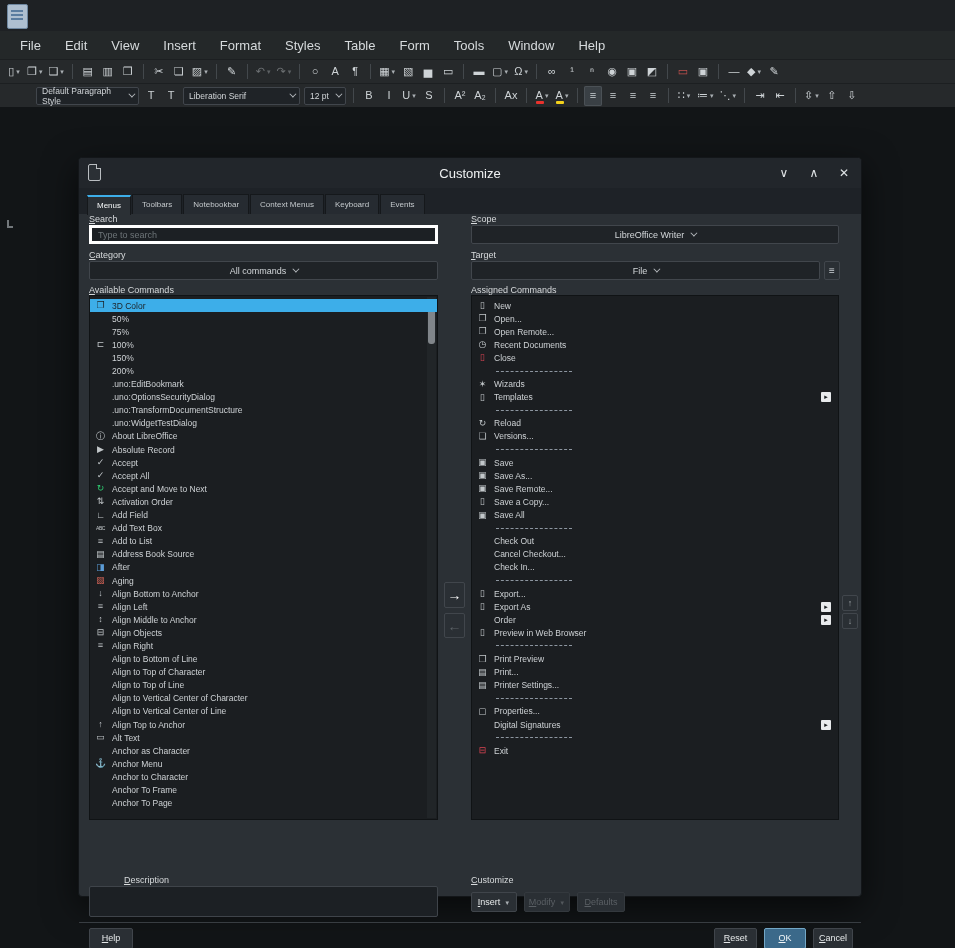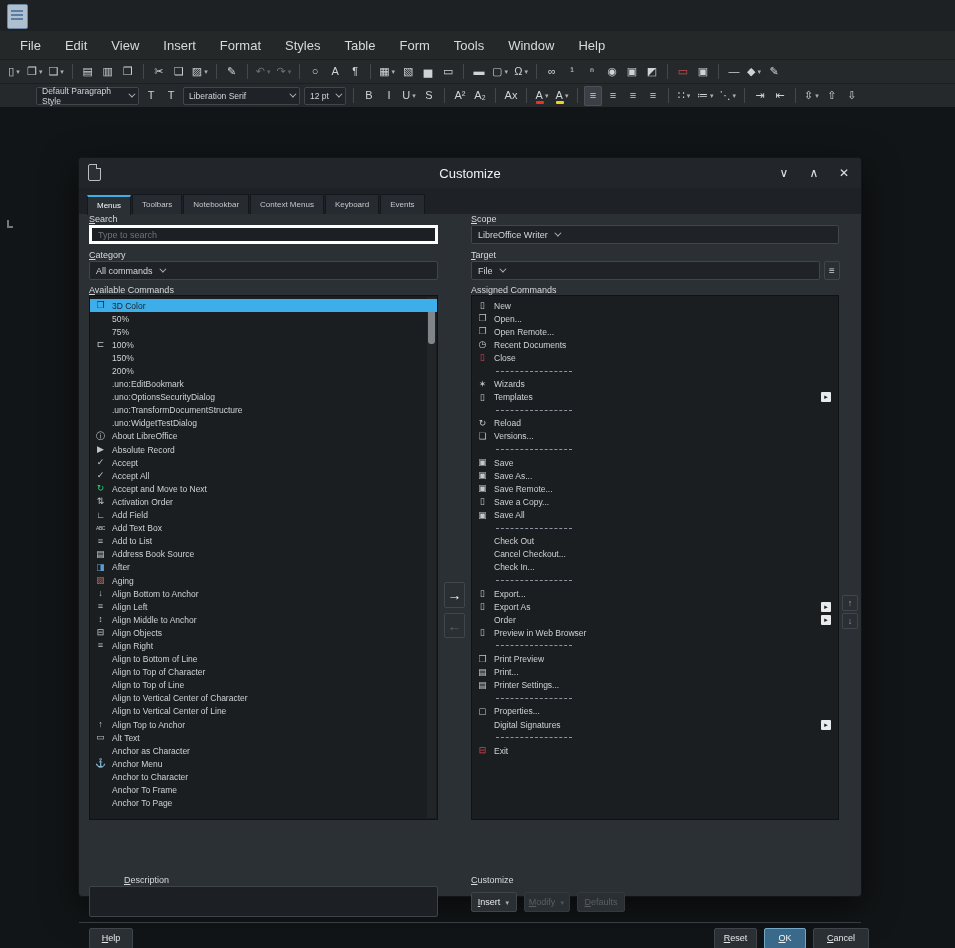--- a/index.html
+++ b/index.html
@@ -60,21 +60,21 @@
 
   .lbl { position:absolute; font-size:9px; color:#d7dadc; }
   .mn::first-letter { text-decoration:underline; }
 
   .field { position:absolute; background:#1c2024; border:1px solid #3f444a; border-radius:2px; }
   input.search { position:absolute; background:#1c2024; border:3px solid #ffffff; border-radius:0;
     color:#d7dadc; font-size:9px; padding:0 6px; outline:none;
     font-family:"Liberation Sans", sans-serif; }
   input.search::placeholder { color:#6d7478; }
   .dd-box { position:absolute; background:#1f2327; border:1px solid #41464c; border-radius:2px;
-    display:flex; align-items:center; justify-content:flex-start; padding:0 6px; font-size:9px;
+    display:flex; align-items:center; justify-content:center; padding:0 6px; font-size:9px;
     color:#d2d6d9; cursor:default; }
 
   .cmd-list { position:absolute; background:#1b1e21; border:1px solid #101315; overflow:hidden; padding-top:3px; }
   .row { height:13.1px; display:flex; align-items:center; padding-left:4px; position:relative; }
   .row-icon { width:13px; flex:none; font-size:9px; line-height:1; color:#c2c7ca; text-align:center; }
   .row-icon.small { font-size:5px; letter-spacing:-.5px; }
   .row-label { font-size:8.5px; color:#ced2d5; margin-left:5px; white-space:nowrap; }
   .row.selected { background:#3daee9; }
   .row.selected .row-label, .row.selected .row-icon { color:#1c2125; }
   .sep-row { align-items:center; }
@@ -722,17 +722,17 @@
     <div class="footer-line"></div>
     <div class="btn" style="left:10px; top:714px; width:44px; height:21px; line-height:19px;">
       <span class="btxt">Help</span>
     </div>
     <div class="btn" style="left:635px; top:714px; width:43px; height:21px; line-height:19px;">
       <span class="btxt">Reset</span>
     </div>
     <div class="btn primary" style="left:685px; top:714px; width:42px; height:21px; line-height:19px;">
       <span class="btxt">OK</span>
     </div>
-    <div class="btn" style="left:734px; top:714px; width:56px; height:21px; line-height:19px;">
+    <div class="btn" style="left:734px; top:714px; width:40px; height:21px; line-height:19px;">
       <span class="btxt">Cancel</span>
     </div>
   </div>
 </div>
 
 </body></html>

